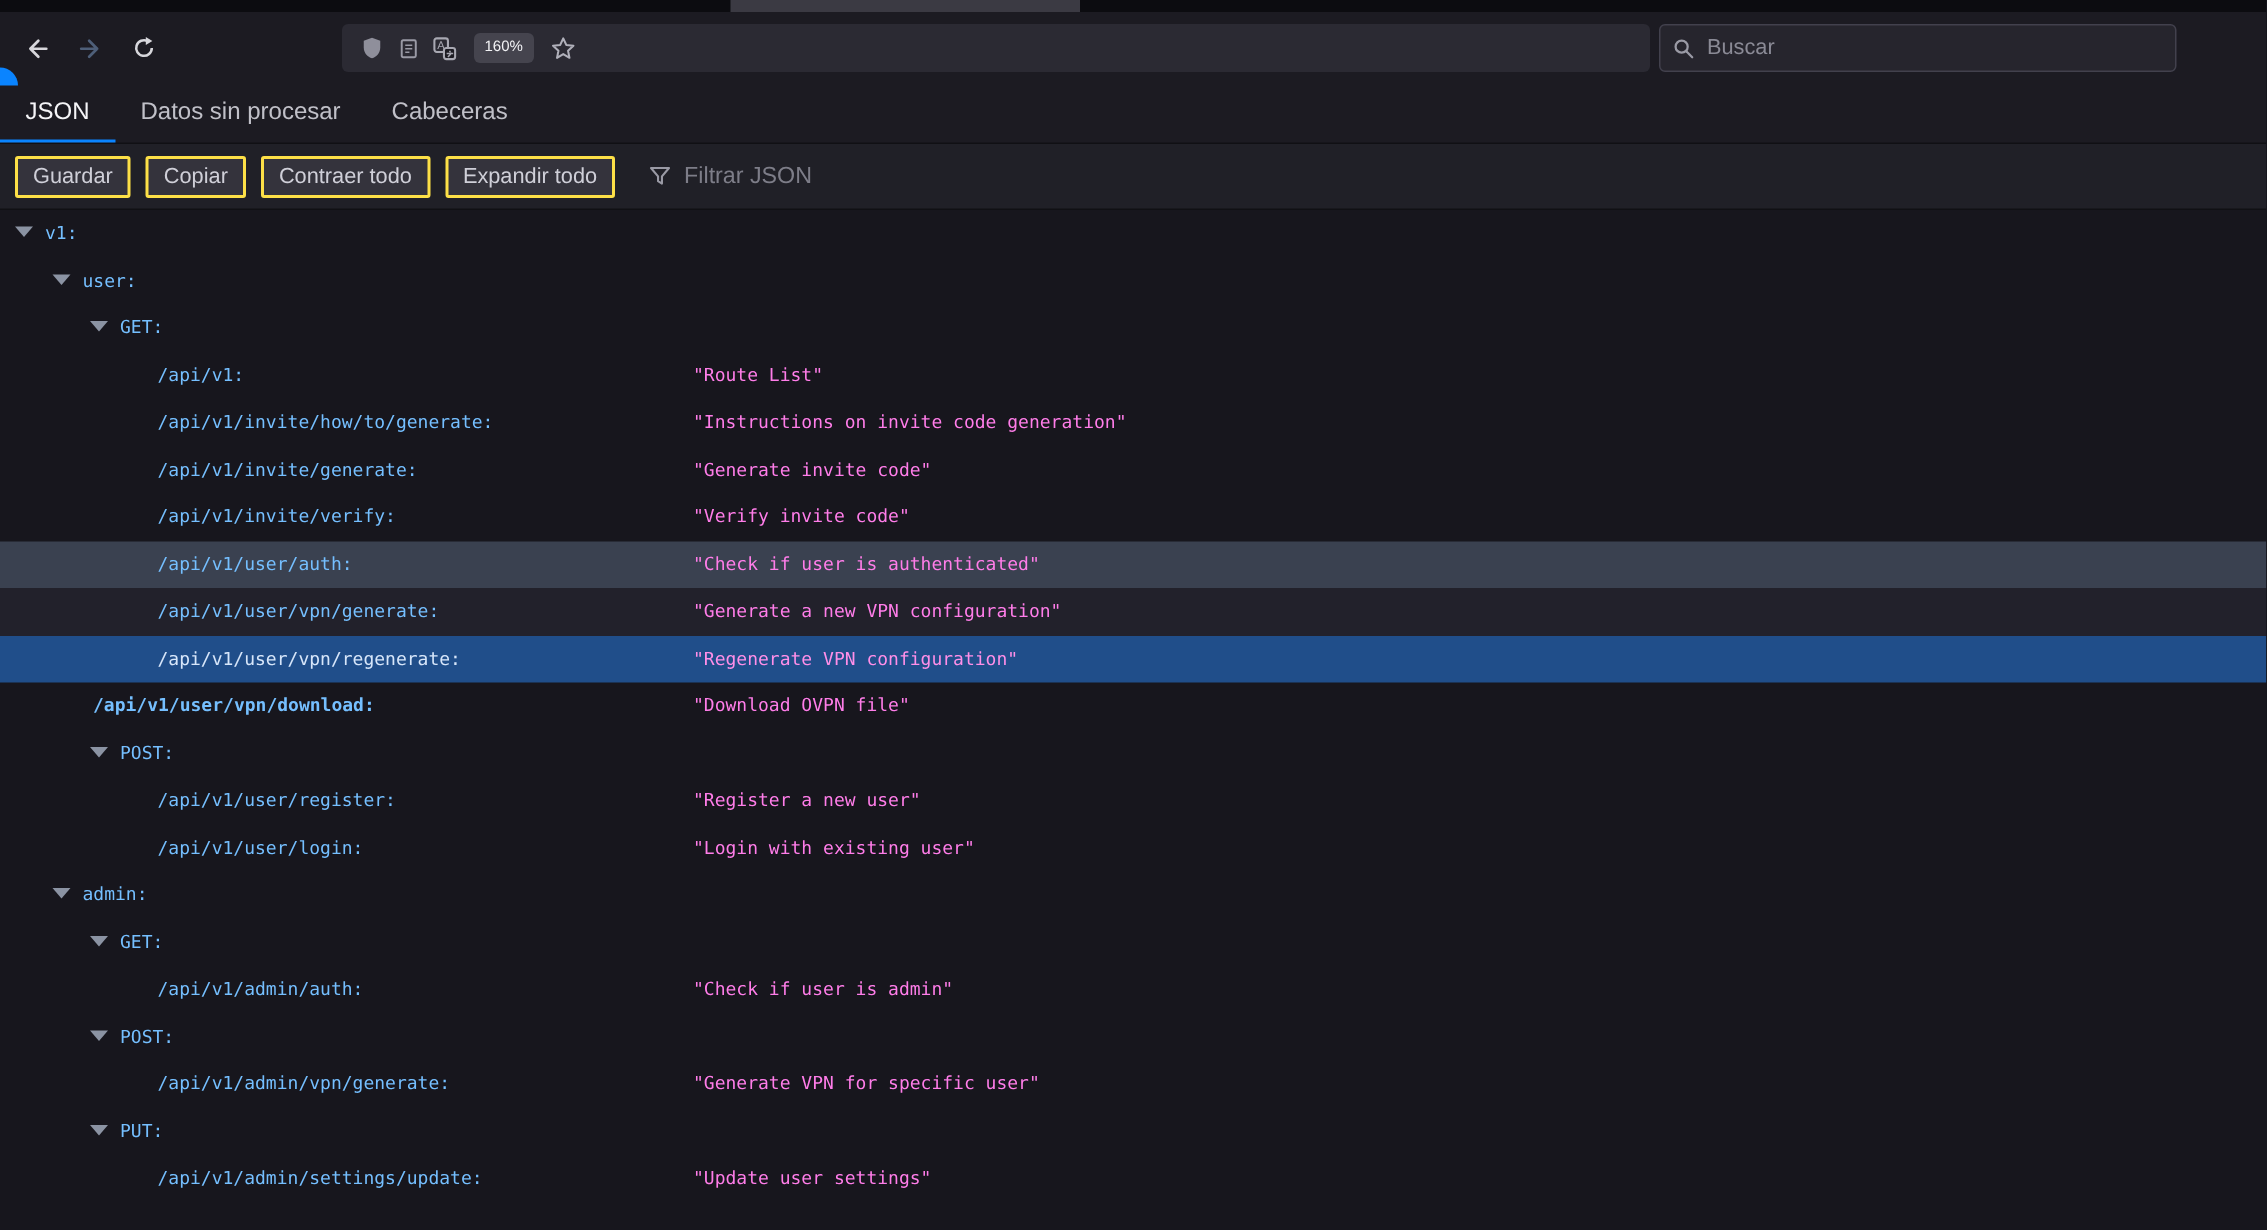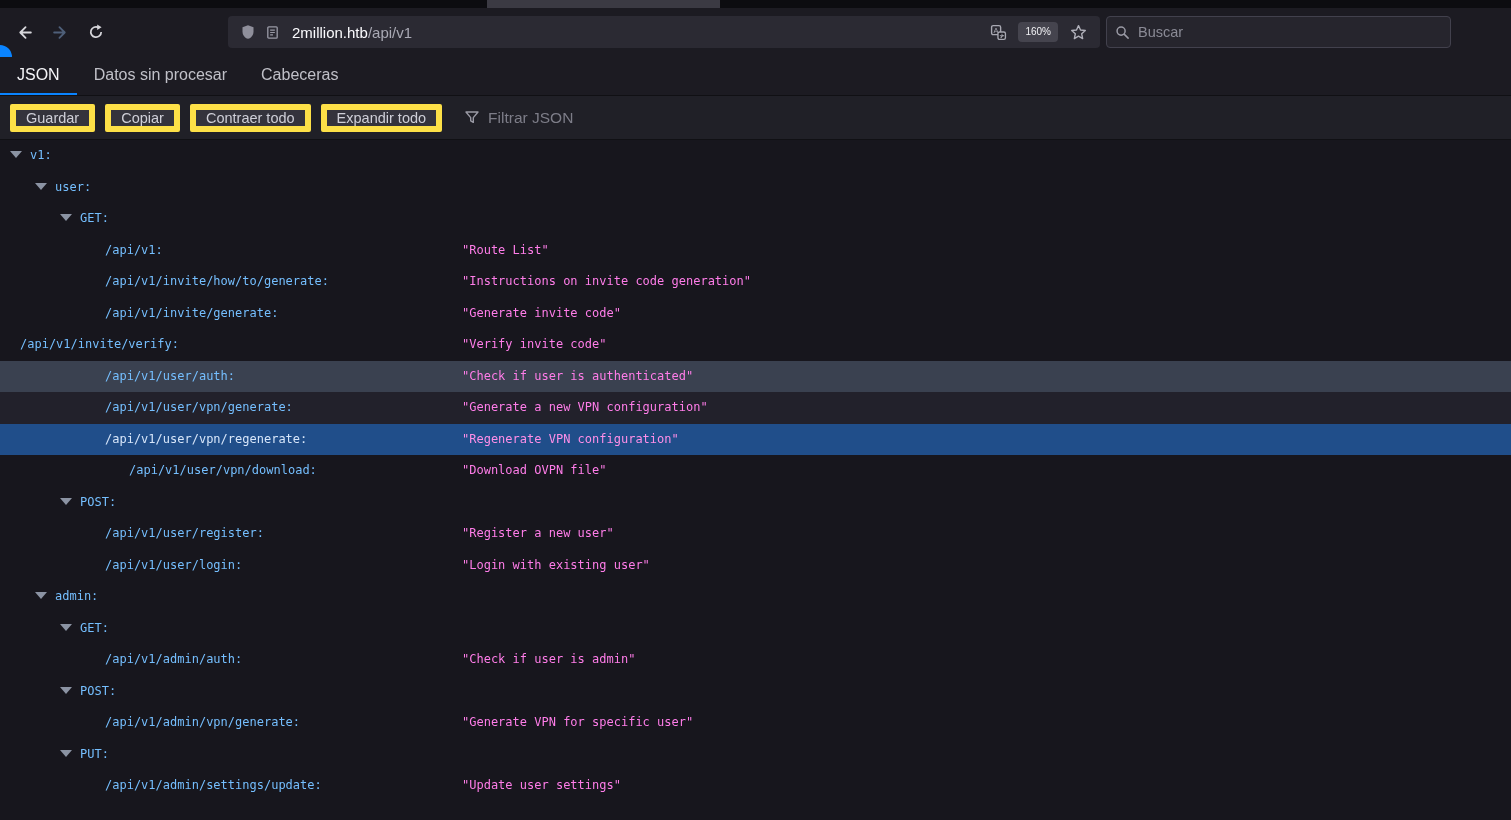--- a/index.html
+++ b/index.html
@@ -40,21 +40,21 @@
 
   
   .viewer-tabs{height:40px;background:var(--chrome_bg);border-bottom:1px solid #101014;display:flex;}
   .vtab{padding:0 17px;line-height:38px;font-size:16px;color:#c0c0c8;position:relative;cursor:default;}
   .vtab.active{color:#f5f5f8;}
   .vtab.active::after{content:"";position:absolute;left:0;right:0;bottom:0;height:2px;background:var(--accent);}
 
   
   .viewer-toolbar{height:44px;background:#202027;border-bottom:1px solid #101014;display:flex;
                   align-items:center;padding-left:10px;}
-  .tbtn{height:28px;padding:0 10px;margin-right:10px;background:#34333c;border:6px solid #fde047;
+  .tbtn{height:28px;padding:0 10px;margin-right:10px;background:#34333c;border:2px solid #fde047;
         border-radius:2px;color:#cfcfd8;font-size:14.5px;display:flex;align-items:center;flex:0 0 auto;}
   .filter-wrap{display:flex;align-items:center;margin-left:12px;flex:1;}
   .filter-wrap input{background:transparent;border:none;outline:none;color:#d7d7dc;font-size:15.5px;
                      margin-left:8px;flex:1;font-family:inherit;}
   .filter-wrap input::placeholder{color:#7d7d88;opacity:1;}
 
   
   .json-tree{position:absolute;top:140px;left:0;right:0;bottom:0;background:var(--content_bg);
              font-family:"DejaVu Sans Mono","Liberation Mono",monospace;font-size:12px;}
   .row{height:31.5px;line-height:31.5px;position:relative;white-space:nowrap;}
@@ -104,21 +104,20 @@
         <svg width="16" height="16" viewBox="0 0 16 16">
           <path d="M8 1.2 L13.5 3.2 V7.5 C13.5 11.5 11 14 8 14.8 C5 14 2.5 11.5 2.5 7.5 V3.2 Z" fill="#8f8f9b"></path>
         </svg>
       </span>
       <span class="ic">
         <svg width="15" height="15" viewBox="0 0 16 16">
           <rect x="3" y="2" width="10" height="12" rx="1" fill="none" stroke="#9a9aa6" stroke-width="1.4"></rect>
           <path d="M5.5 5.5 H10.5 M5.5 8 H10.5 M5.5 10.5 H8.5" stroke="#9a9aa6" stroke-width="1.2"></path>
         </svg>
       </span>
-      <div class="url-text"><span class="host">2million.htb</span><span class="path">/api/v1</span></div>
       <span class="ic">
         <svg width="17" height="17" viewBox="0 0 16 16">
           <rect x="1.5" y="1.5" width="8.5" height="8.5" rx="1.5" fill="none" stroke="#a8a8b2" stroke-width="1.3"></rect>
           <text x="5.7" y="8.2" font-size="7" fill="#a8a8b2" text-anchor="middle" font-family="Liberation Sans, sans-serif">A</text>
           <rect x="7.5" y="7.5" width="7" height="7" rx="1.5" fill="#1c1b22" stroke="#a8a8b2" stroke-width="1.3"></rect>
           <path d="M9.2 11 H13.3 M11.25 9.2 V10.2 M10 13.2 C10.8 12.4 11.7 11.4 12.2 10.4" stroke="#a8a8b2" stroke-width="1" fill="none"></path>
         </svg>
       </span>
       <span class="zoom-pill">160%</span>
       <span class="ic star-wrap">
@@ -180,37 +179,37 @@
       </div>
       <div class="row">
         <div class="key-cell" style="padding-left: 85px;"><span class="twisty"></span><span class="key">/api/v1/invite/how/to/generate:</span></div>
         <div class="val">"Instructions on invite code generation"</div>
       </div>
       <div class="row">
         <div class="key-cell" style="padding-left: 85px;"><span class="twisty"></span><span class="key">/api/v1/invite/generate:</span></div>
         <div class="val">"Generate invite code"</div>
       </div>
       <div class="row">
-        <div class="key-cell" style=""><span class="twisty"></span><span class="key">/api/v1/invite/verify:</span></div>
+        <div class="key-cell" style="padding-left: 85px;"><span class="twisty"></span><span class="key">/api/v1/invite/verify:</span></div>
         <div class="val">"Verify invite code"</div>
       </div>
       <div class="row hl-hover">
         <div class="key-cell" style="padding-left: 85px;"><span class="twisty"></span><span class="key">/api/v1/user/auth:</span></div>
         <div class="val">"Check if user is authenticated"</div>
       </div>
       <div class="row hl-faint">
         <div class="key-cell" style="padding-left: 85px;"><span class="twisty"></span><span class="key">/api/v1/user/vpn/generate:</span></div>
         <div class="val">"Generate a new VPN configuration"</div>
       </div>
       <div class="row hl-selected">
         <div class="key-cell" style="padding-left: 85px;"><span class="twisty"></span><span class="key">/api/v1/user/vpn/regenerate:</span></div>
         <div class="val">"Regenerate VPN configuration"</div>
       </div>
       <div class="row">
-        <div class="key-cell" style="padding-left: 109px;"><span class="twisty"></span><span class="key">/api/v1/user/vpn/download:</span></div>
+        <div class="key-cell" style="padding-left: 42px; font-weight: bold;"><span class="twisty"></span><span class="key">/api/v1/user/vpn/download:</span></div>
         <div class="val">"Download OVPN file"</div>
       </div>
       <div class="row">
         <div class="key-cell" style="padding-left: 60px;"><span class="twisty open"></span><span class="key">POST:</span></div>
       </div>
       <div class="row">
         <div class="key-cell" style="padding-left: 85px;"><span class="twisty"></span><span class="key">/api/v1/user/register:</span></div>
         <div class="val">"Register a new user"</div>
       </div>
       <div class="row">

